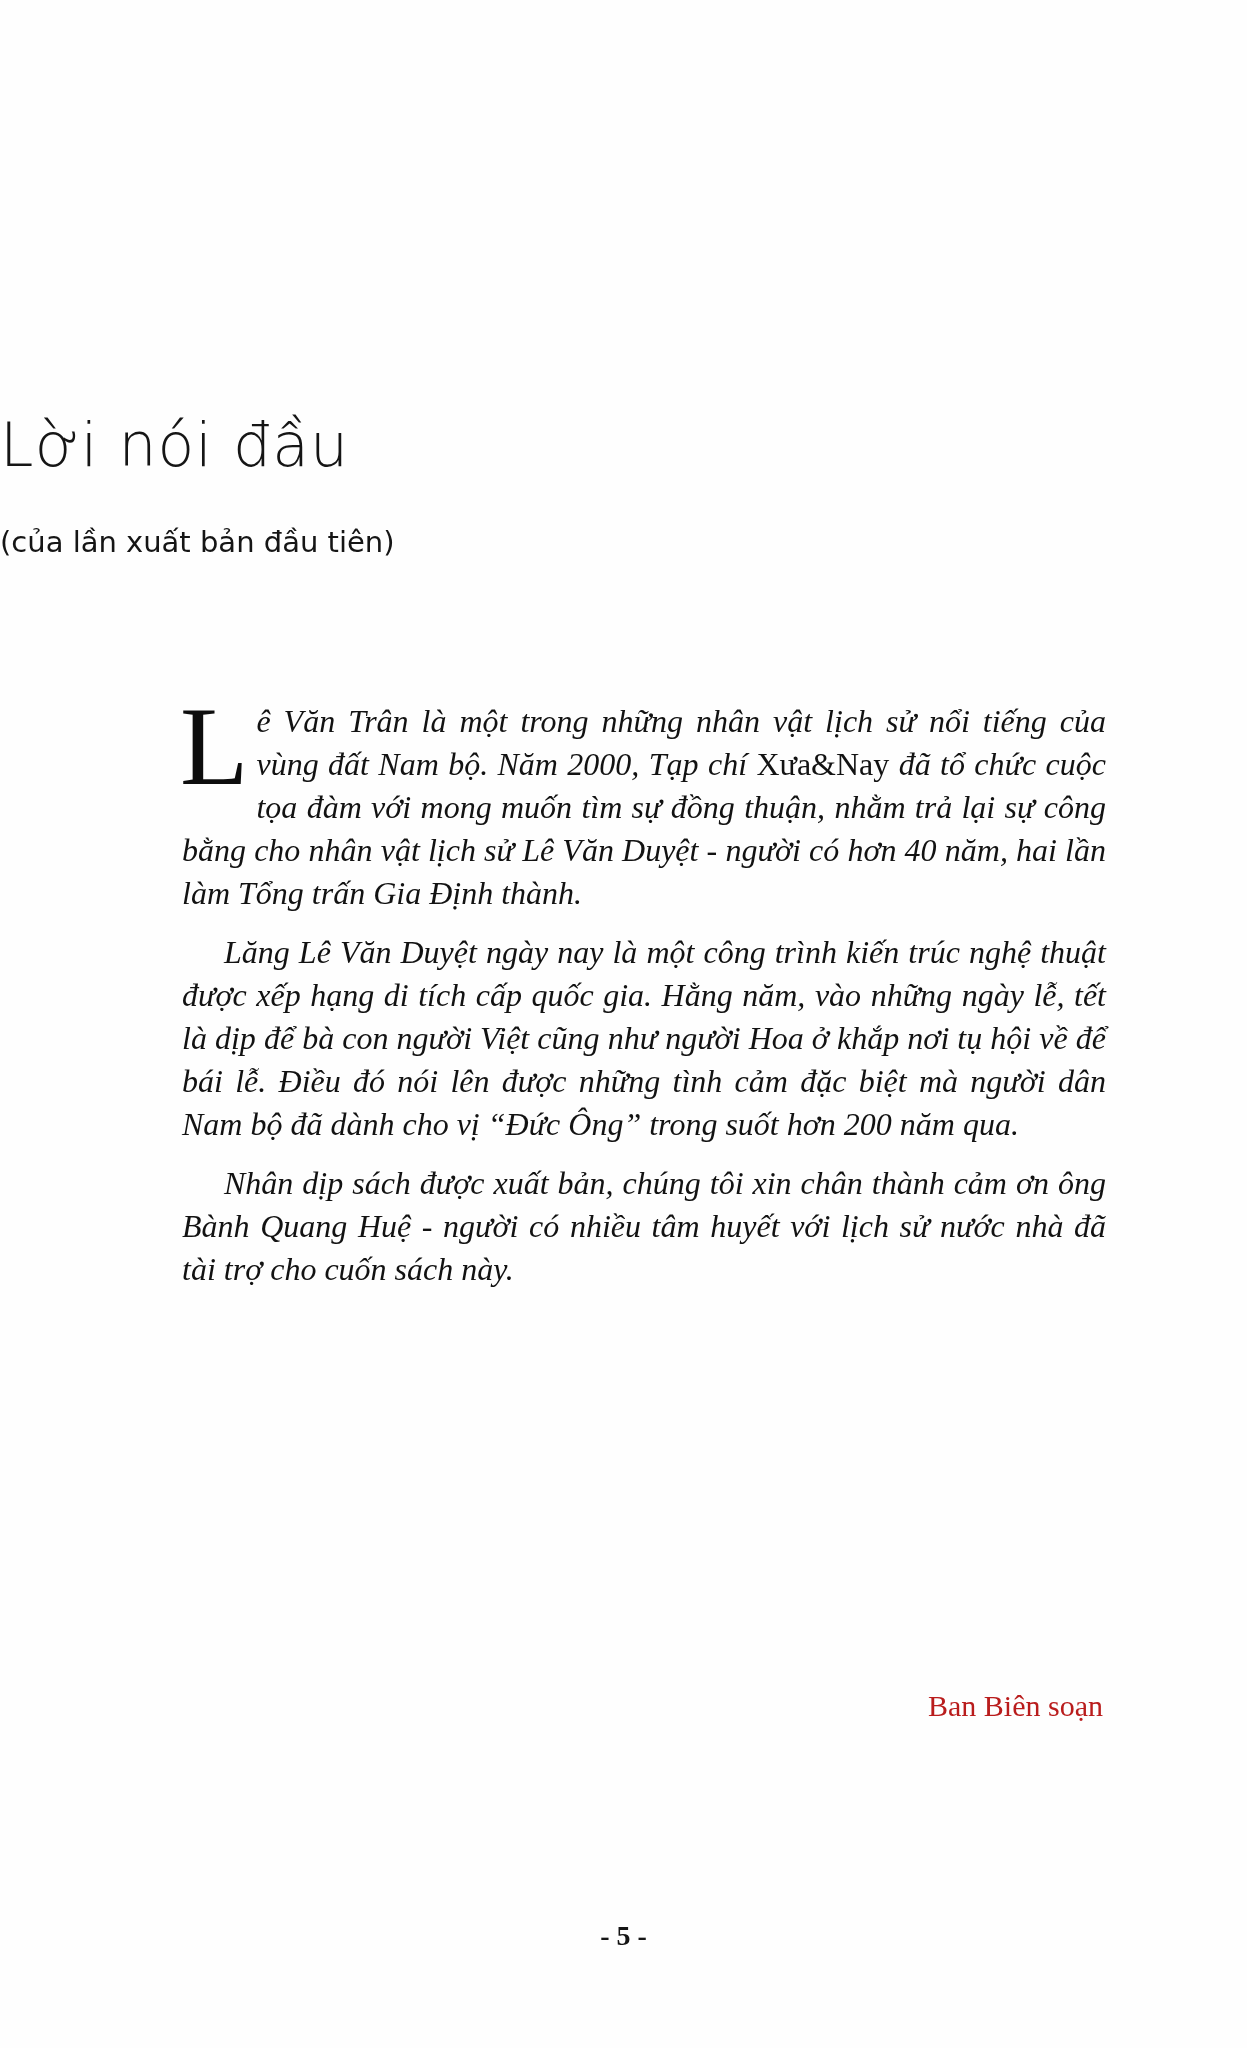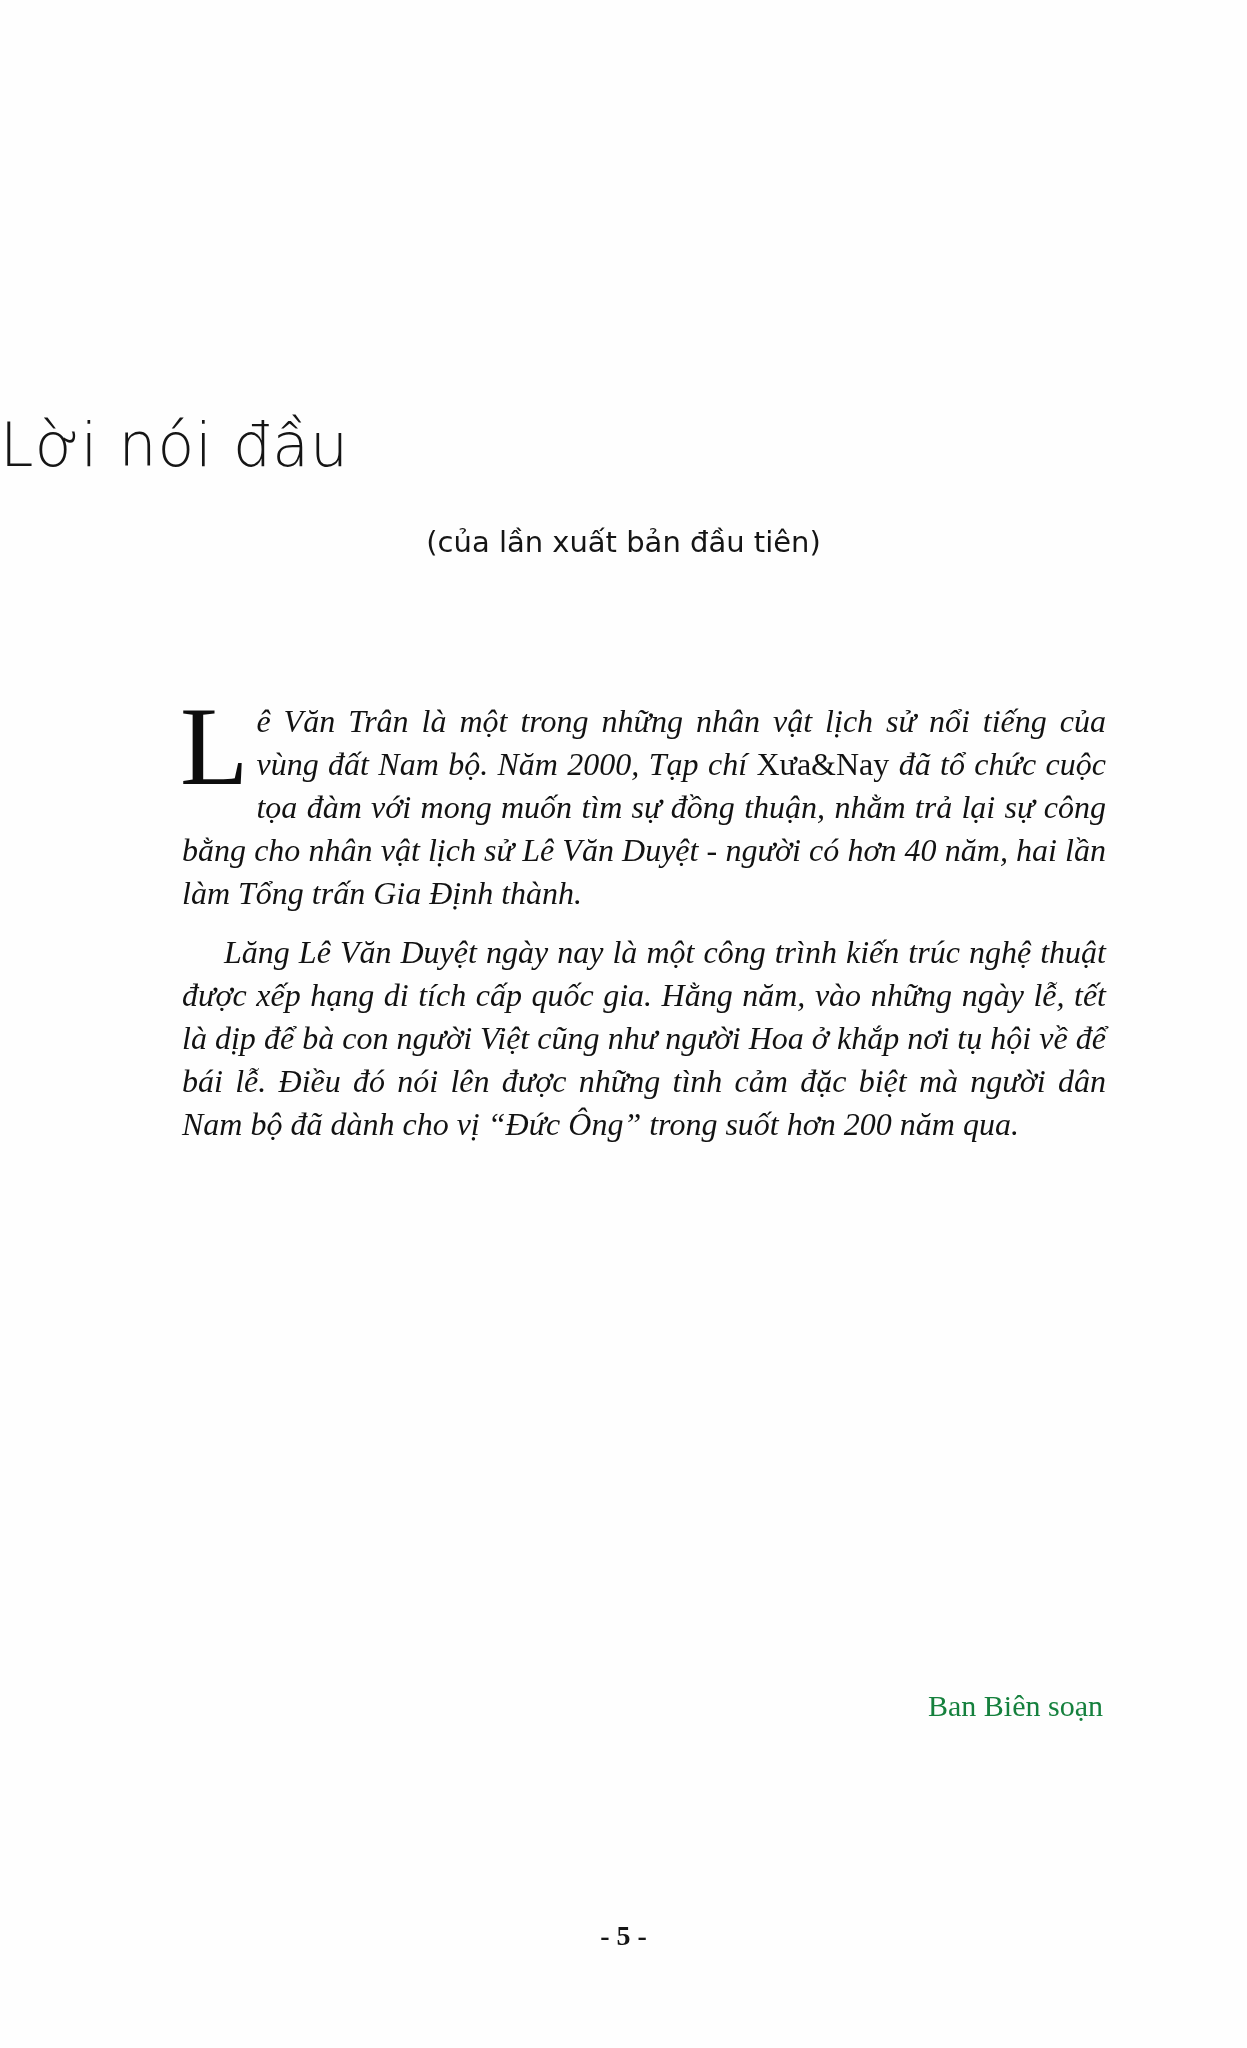--- a/index.html
+++ b/index.html
@@ -3,55 +3,58 @@
 <meta charset="utf-8">
 <style>
   html, body { margin:0; padding:0; background:#ffffff; }
   body { width:1247px; height:2048px; position:relative; overflow:hidden; color:#1a1a1a; }
   .page { position:absolute; left:0; top:0; width:1247px; height:2048px; background:#fefefe; }
   .title {
     position:absolute; left:0; width:1247px; top:410px; text-align:left;
     font-family:"DejaVu Sans", sans-serif; font-weight:300; font-size:60px; letter-spacing:1px; color:#151515;
   }
   .subtitle {
-    position:absolute; left:0; width:1247px; top:525px; text-align:center;
+    position:absolute; left:0; width:1247px; top:525px; text-align:left;
     font-family:"DejaVu Sans", sans-serif; font-size:29px; color:#151515;
   }
   .body {
     position:absolute; left:182px; top:700px; width:924px;
     font-family:"Liberation Serif", serif; font-style:italic; font-size:32px; line-height:43px; color:#121212;
     text-align:justify;
   }
   .para { margin:0 0 16px 0; text-indent:42px; }
   .para.first { text-indent:0; }
   .dropcap {
     float:left; font-family:"Liberation Serif", serif; font-style:normal; font-size:112px;
     line-height:84px; height:86px; margin:4px 8px 0 -2px; color:#0d0d0d;
   }
   .upright { font-style:normal; }
   .signature {
     position:absolute; right:144px; top:1689px;
-    font-family:"Liberation Serif", serif; font-size:30px; color:#15803d;
+    font-family:"Liberation Serif", serif; font-size:30px; color:#b91c1c;
   }
   .page-number {
     position:absolute; left:0; width:1247px; top:1920px; text-align:center;
     font-family:"Liberation Serif", serif; font-weight:bold; font-size:28px; color:#151515;
   }
 </style>
 </head>
 <body>
 
 <div class="page">
   <div class="title">Lời nói đầu</div>
   <div class="subtitle">(của lần xuất bản đầu tiên)</div>
 
   <div class="body">
     <p class="para first">
       <span class="dropcap">L</span><span>ê Văn Trân là một trong những nhân vật lịch sử nổi tiếng của vùng đất Nam bộ. Năm 2000, Tạp chí </span><span class="upright">Xưa&amp;Nay</span><span> đã tổ chức cuộc tọa đàm với mong muốn tìm sự đồng thuận, nhằm trả lại sự công bằng cho nhân vật lịch sử Lê Văn Duyệt - người có hơn 40 năm, hai lần làm Tổng trấn Gia Định thành.</span>
     </p>
     <p class="para">
       <span>Lăng Lê Văn Duyệt ngày nay là một công trình kiến trúc nghệ thuật được xếp hạng di tích cấp quốc gia. Hằng năm, vào những ngày lễ, tết là dịp để bà con người Việt cũng như người Hoa ở khắp nơi tụ hội về để bái lễ. Điều đó nói lên được những tình cảm đặc biệt mà người dân Nam bộ đã dành cho vị “Đức Ông” trong suốt hơn 200 năm qua.</span>
     </p>
+    <p class="para">
+      <span>Nhân dịp sách được xuất bản, chúng tôi xin chân thành cảm ơn ông Bành Quang Huệ - người có nhiều tâm huyết với lịch sử nước nhà đã tài trợ cho cuốn sách này.</span>
+    </p>
   </div>
 
   <div class="signature">Ban Biên soạn</div>
   <div class="page-number">- 5 -</div>
 </div>
 
 </body></html>

